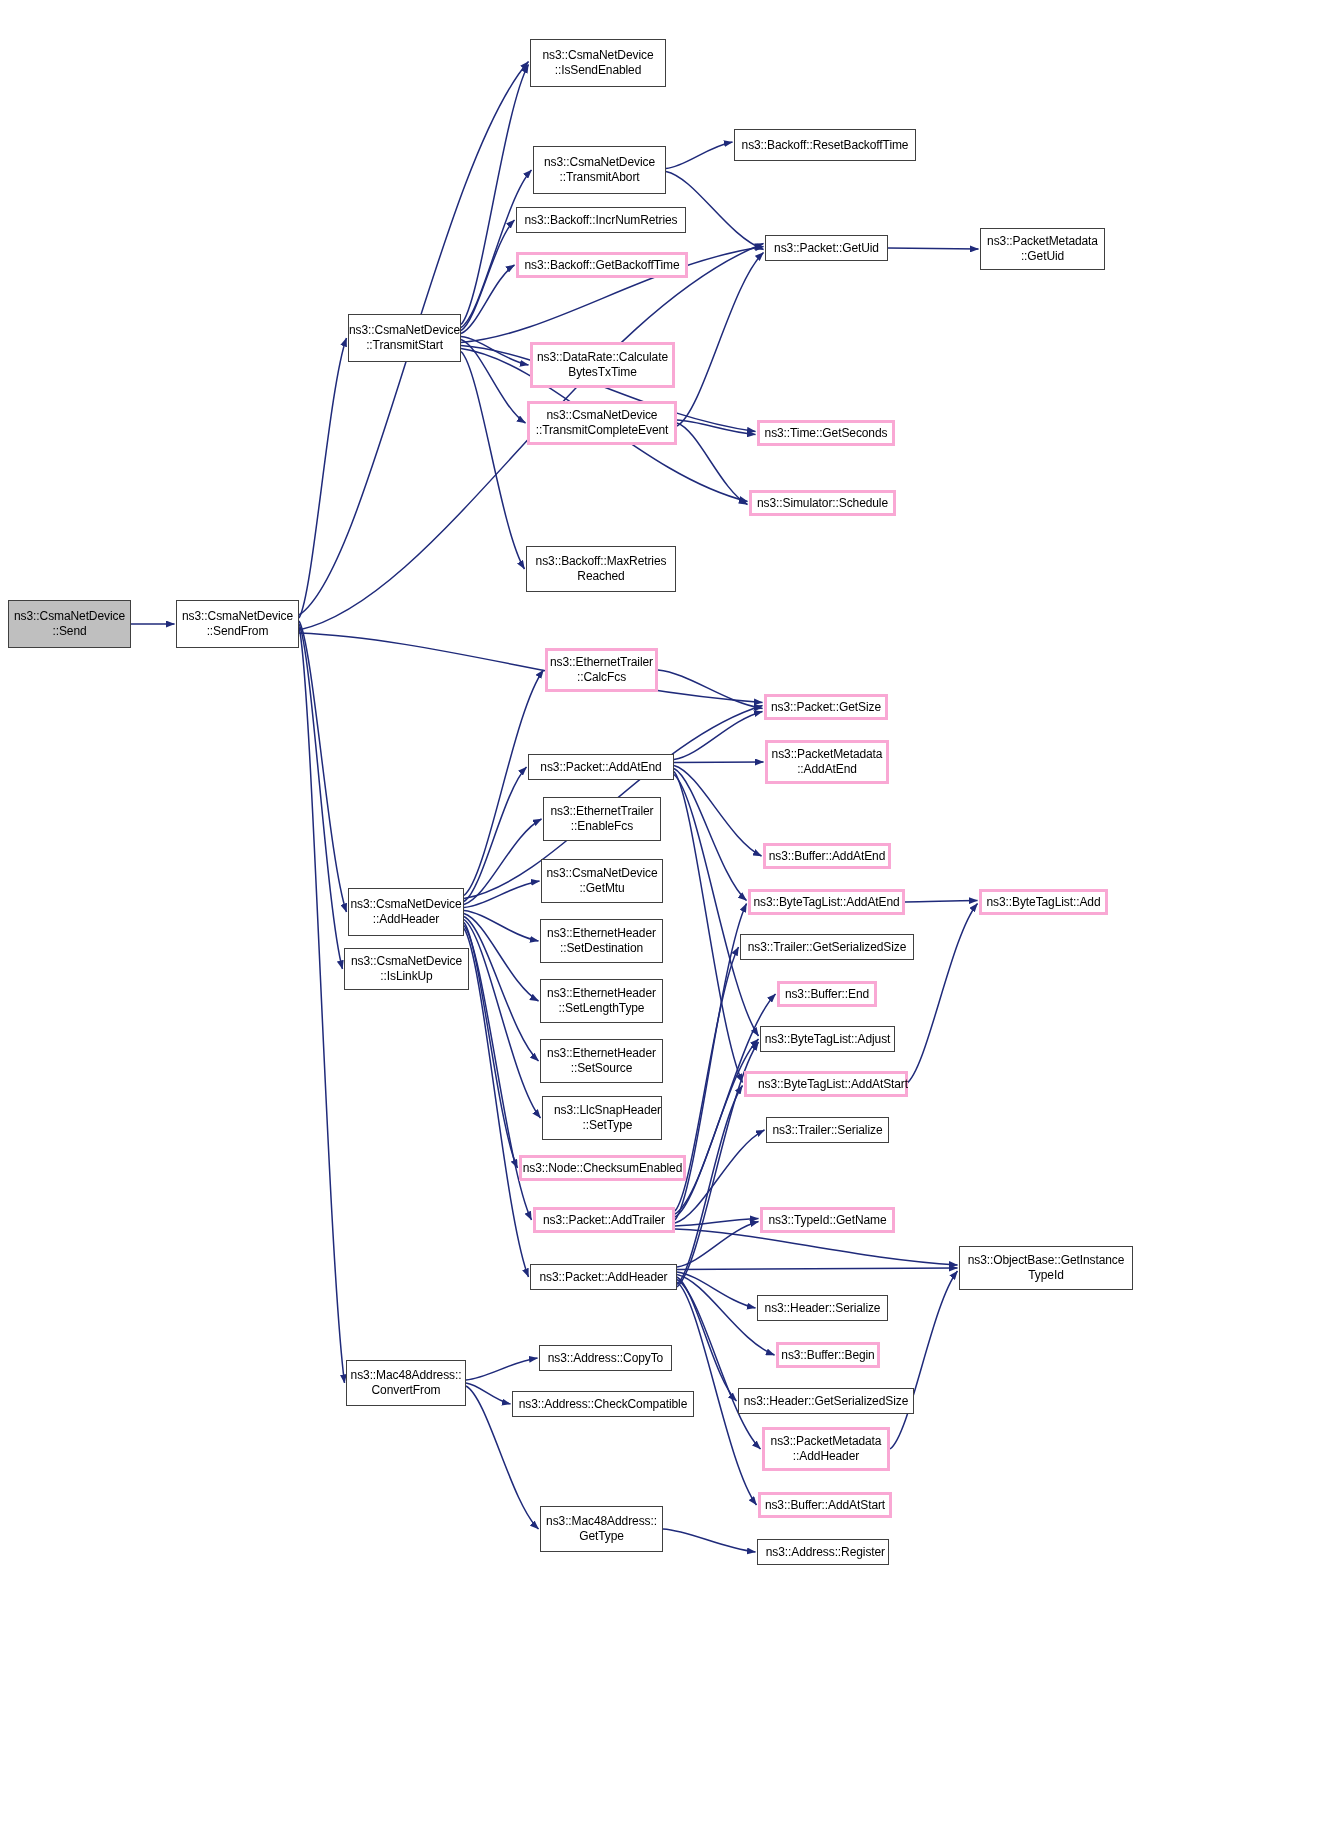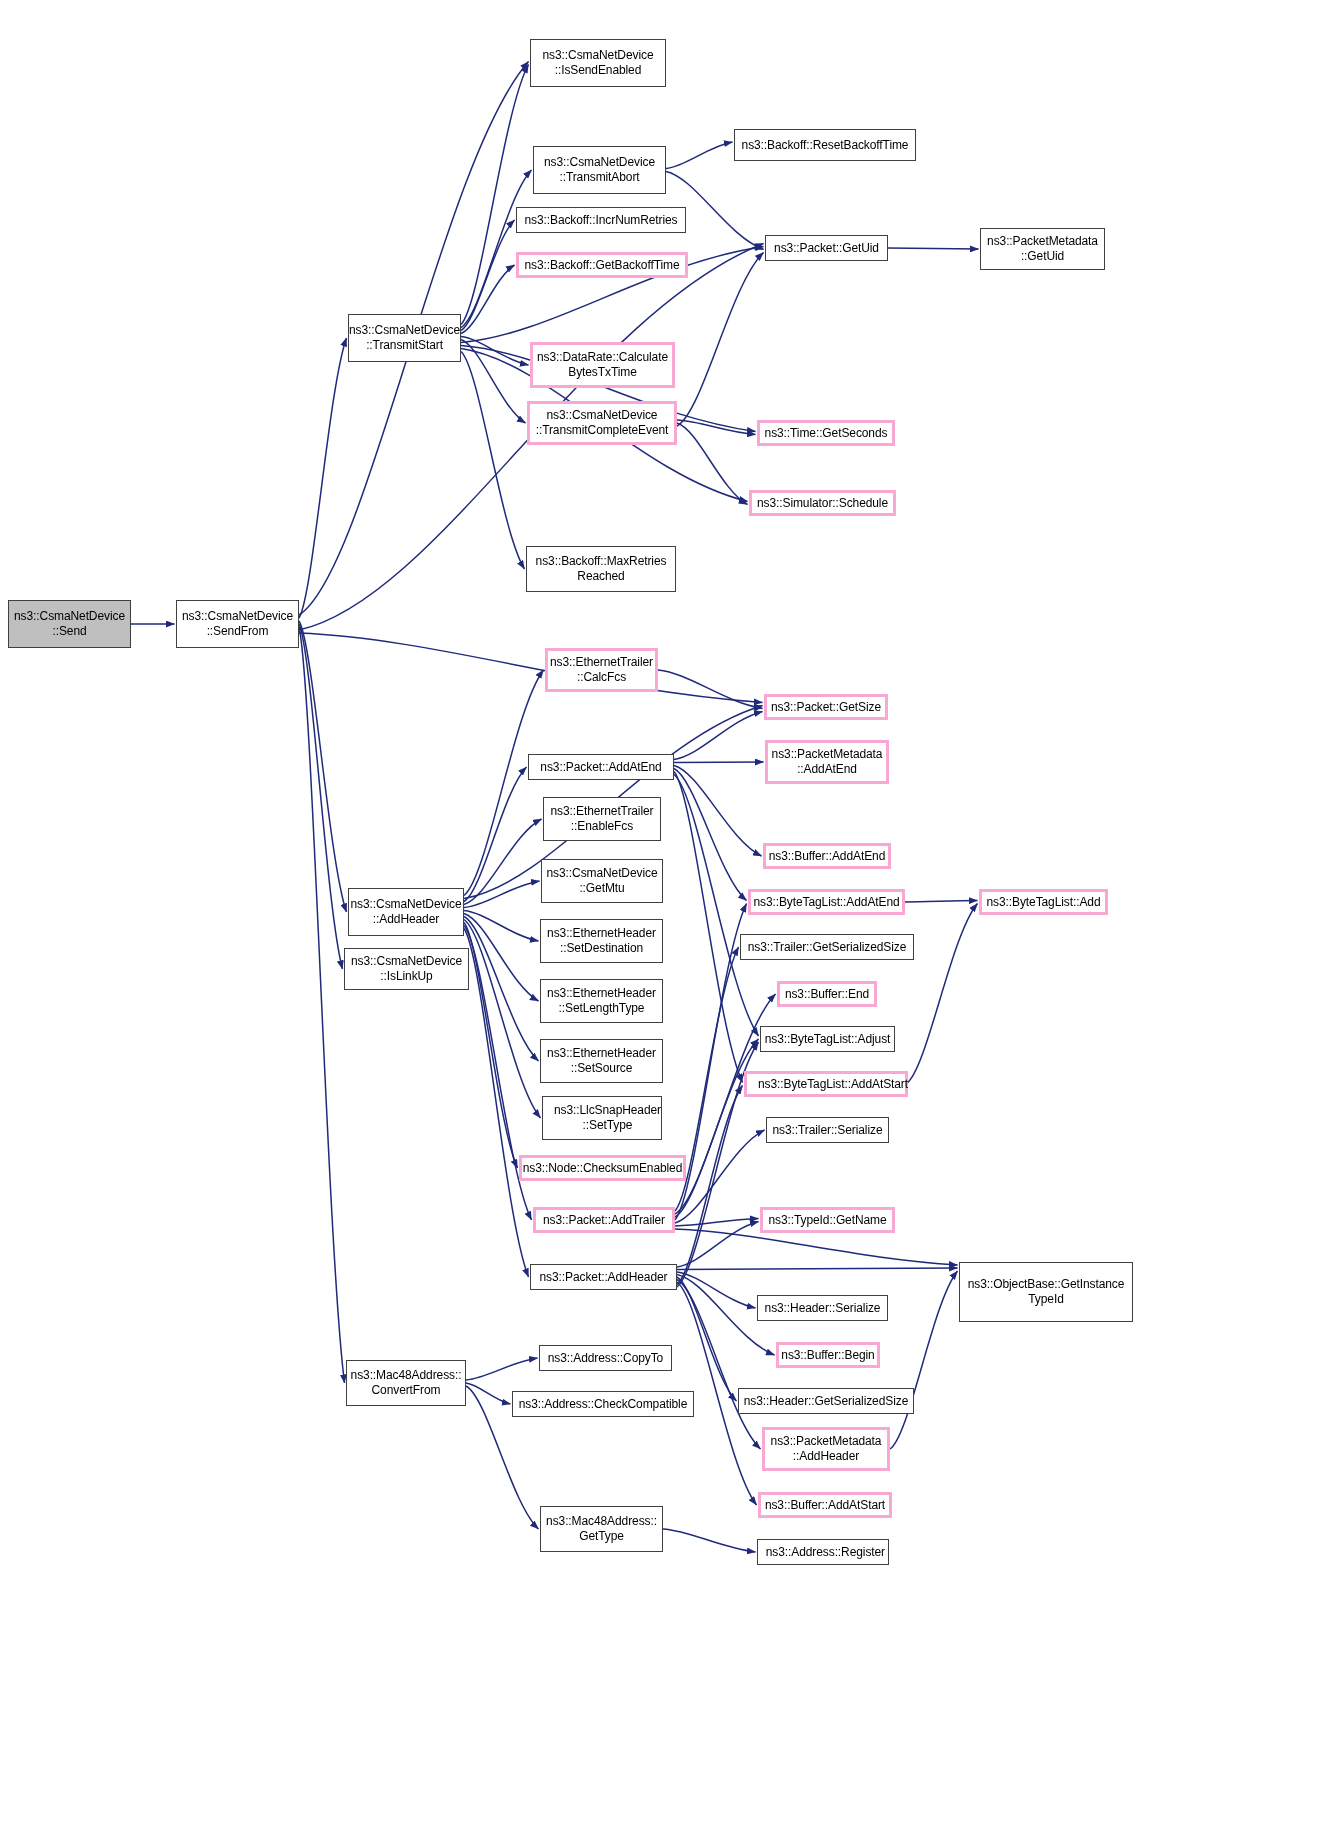--- a/index.html
+++ b/index.html
@@ -178,21 +178,21 @@
     <div class="node" style="left: 540px; top: 1039px; width: 123px; height: 44px;"><span>ns3::EthernetHeader
 ::SetSource</span></div>
     <div class="node red" style="left: 744px; top: 1071px; width: 164px; height: 26px; padding-left: 14px;"><span>ns3::ByteTagList::AddAtStart</span></div>
     <div class="node" style="left: 542px; top: 1096px; width: 120px; height: 44px; padding-left: 11px;"><span>ns3::LlcSnapHeader
 ::SetType</span></div>
     <div class="node" style="left: 766px; top: 1117px; width: 123px; height: 26px;"><span>ns3::Trailer::Serialize</span></div>
     <div class="node red" style="left: 519px; top: 1155px; width: 167px; height: 26px;"><span>ns3::Node::ChecksumEnabled</span></div>
     <div class="node red" style="left: 533px; top: 1207px; width: 142px; height: 26px;"><span>ns3::Packet::AddTrailer</span></div>
     <div class="node red" style="left: 760px; top: 1207px; width: 135px; height: 26px;"><span>ns3::TypeId::GetName</span></div>
     <div class="node" style="left: 530px; top: 1264px; width: 147px; height: 26px;"><span>ns3::Packet::AddHeader</span></div>
-    <div class="node" style="left: 959px; top: 1246px; width: 174px; height: 60px; margin-top: 16px;"><span>ns3::ObjectBase::GetInstance
+    <div class="node" style="left: 959px; top: 1246px; width: 174px; height: 44px;"><span>ns3::ObjectBase::GetInstance
 TypeId</span></div>
     <div class="node" style="left: 757px; top: 1295px; width: 131px; height: 26px;"><span>ns3::Header::Serialize</span></div>
     <div class="node red" style="left: 776px; top: 1342px; width: 104px; height: 26px;"><span>ns3::Buffer::Begin</span></div>
     <div class="node" style="left: 346px; top: 1360px; width: 120px; height: 46px;"><span>ns3::Mac48Address::
 ConvertFrom</span></div>
     <div class="node" style="left: 539px; top: 1345px; width: 133px; height: 26px;"><span>ns3::Address::CopyTo</span></div>
     <div class="node" style="left: 738px; top: 1388px; width: 176px; height: 26px;"><span>ns3::Header::GetSerializedSize</span></div>
     <div class="node" style="left: 512px; top: 1391px; width: 182px; height: 26px;"><span>ns3::Address::CheckCompatible</span></div>
     <div class="node red" style="left: 762px; top: 1427px; width: 128px; height: 44px;"><span>ns3::PacketMetadata
 ::AddHeader</span></div>

